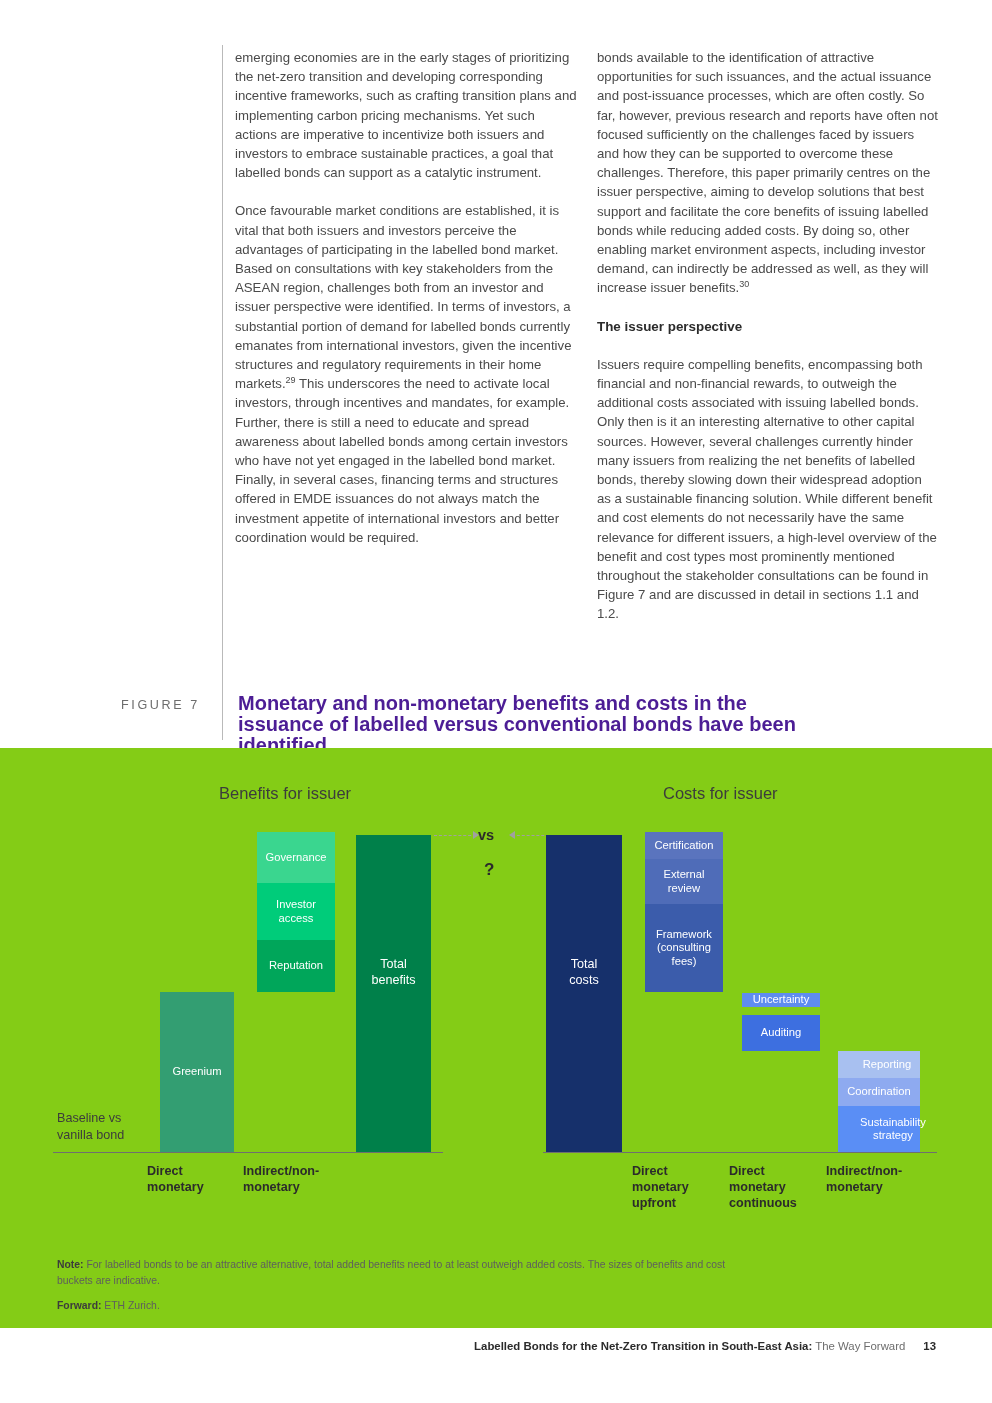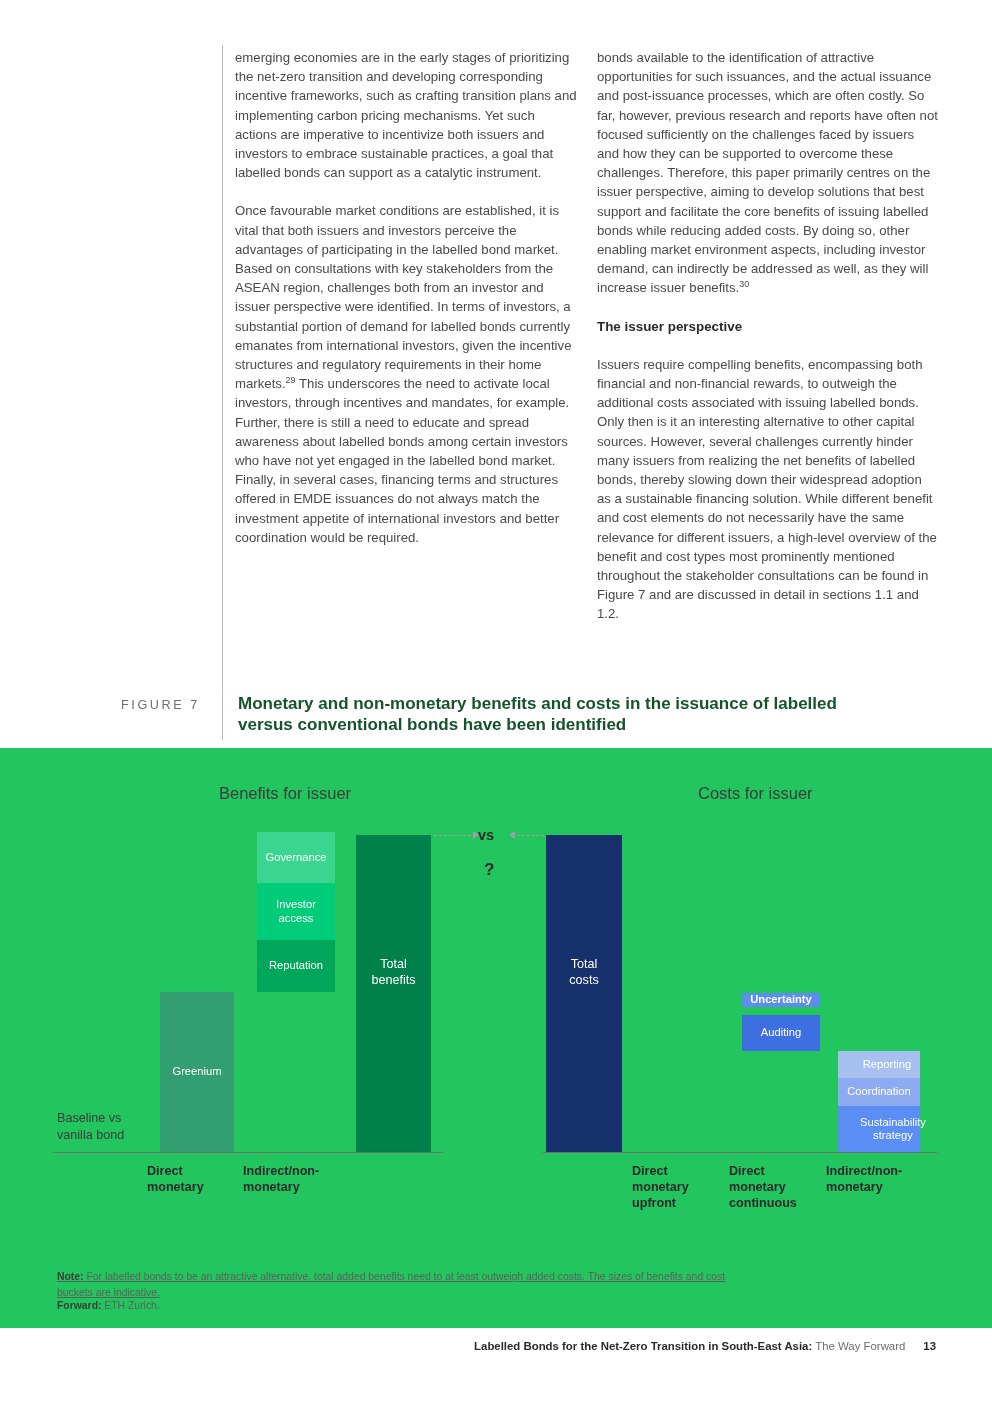--- a/index.html
+++ b/index.html
@@ -16,27 +16,27 @@
   .col.left{left:235px;}
   .col.right{left:597px;}
   .col p{margin:0 0 19px 0;}
   .subhead{font-weight:bold;color:#2b2b2b;font-size:13.4px;margin:0 0 19px 0;}
   sup{font-size:9px;vertical-align:super;line-height:0;}
   .divider-rule{position:absolute;left:222px;top:45px;width:1px;height:695px;background:#b9b9b9;}
 
   
   #figure-caption{position:absolute;left:0;top:690px;width:944px;height:58px;}
   .fig-label{position:absolute;left:121px;top:8px;font-size:12.6px;letter-spacing:2.6px;color:#6d6d6d;}
-  .fig-title{position:absolute;left:238px;top:3px;width:600px;font-size:17px;line-height:21px;font-weight:bold;color:#14532d;}
-
-  
-  #figure-panel{position:absolute;left:0;top:748px;width:992px;height:580px;background:#22c55e;}
+  .fig-title{position:absolute;left:238px;top:3px;width:600px;font-size:20px;line-height:21px;font-weight:bold;color:#4c1d95;}
+
+  
+  #figure-panel{position:absolute;left:0;top:748px;width:992px;height:580px;background:#84cc16;}
   .panel-title{position:absolute;font-size:16.5px;color:#3c3c3c;}
   #title-benefits{left:219px;top:36px;}
-  #title-costs{left:663px;top:36px;margin-left:35px;}
+  #title-costs{left:663px;top:36px;}
 
   .plot{position:absolute;left:0;top:0;width:992px;height:580px;}
   .baseline{position:absolute;height:1px;background:#6f6f6f;}
   #baseline-left{left:53px;top:404px;width:390px;}
   #baseline-right{left:543px;top:404px;width:394px;}
 
   .baseline-label{position:absolute;left:57px;top:362px;font-size:12.6px;line-height:16.5px;color:#3c3c3c;}
 
   .bar{position:absolute;box-sizing:border-box;}
   .seg{position:absolute;left:0;width:100%;box-sizing:border-box;
@@ -54,21 +54,21 @@
   #arrow-right{left:509px;top:83px;border-top:4px solid transparent;border-bottom:4px solid transparent;border-right:6px solid #a0a0a0;}
   #vs-label{position:absolute;left:478px;top:79px;font-size:14.5px;font-weight:bold;color:#2b2b2b;}
   #question-label{position:absolute;left:484px;top:112px;font-size:17px;font-weight:bold;color:#2b2b2b;}
 
   .tick-label{position:absolute;text-align:left;font-size:12.6px;line-height:16px;color:#2b2b2b;font-weight:bold;}
 
   
   #figure-footnotes{position:absolute;left:0;top:1250px;width:992px;}
   .note{position:absolute;left:57px;font-size:10.4px;line-height:16px;color:#5e5e5e;}
   .note b{color:#3c3c3c;}
-  #note-block{top:19px;width:700px;text-decoration:underline;}
+  #note-block{top:7px;width:700px;}
   #source-block{top:48px;}
 
   #page-footer{position:absolute;left:0;top:1340px;width:992px;height:30px;}
   .footer-text{position:absolute;right:56px;top:0;font-size:11.4px;color:#6d6d6d;}
   .footer-text b{color:#2b2b2b;font-weight:bold;}
   .footer-page{margin-left:18px;color:#2b2b2b;font-weight:bold;}
 </style>
 </head>
 <body>
 
@@ -134,23 +134,34 @@
     <div class="arrowhead" id="arrow-right"></div>
     <div class="connector" id="conn-right"></div>
     <div id="question-label">?</div>
 
     <div class="bar" id="bar-total-costs" style="left:546px;top:87px;width:76px;height:317px;background:#16306b;">
       <div class="total-label" style="top:122px;">
         Total<br>costs
       </div>
     </div>
 
+    <div class="bar" id="bar-upfront-costs" style="left:645px;top:84px;width:78px;height:160px;">
+      <div class="seg" style="top:0;height:27px;background:#5a74be;">
+        <span>Certification</span>
+      </div>
+      <div class="seg" style="top:27px;height:45px;background:#4f6cb8;">
+        <span>External<br>review</span>
+      </div>
+      <div class="seg" style="top:72px;height:88px;background:#3b5cab;">
+        <span>Framework<br>(consulting<br>fees)</span>
+      </div>
+    </div>
 
     <div class="bar" id="bar-continuous-costs" style="left:742px;top:245px;width:78px;height:58px;">
-      <div class="seg" style="top:0;height:14px;background:#5f8cf0;font-weight:bold;">
+      <div class="seg" style="top:0;height:14px;background:#5f8cf0;">
         <span>Uncertainty</span>
       </div>
       <div class="seg" style="top:22px;height:36px;background:#3d6fe0;">
         <span>Auditing</span>
       </div>
     </div>
 
     <div class="bar" id="bar-indirect-costs" style="left:838px;top:303px;width:82px;height:101px;">
       <div class="seg" style="top:0;height:27px;background:#a8c0f0;padding-left:16px;">
         <span>Reporting</span>

